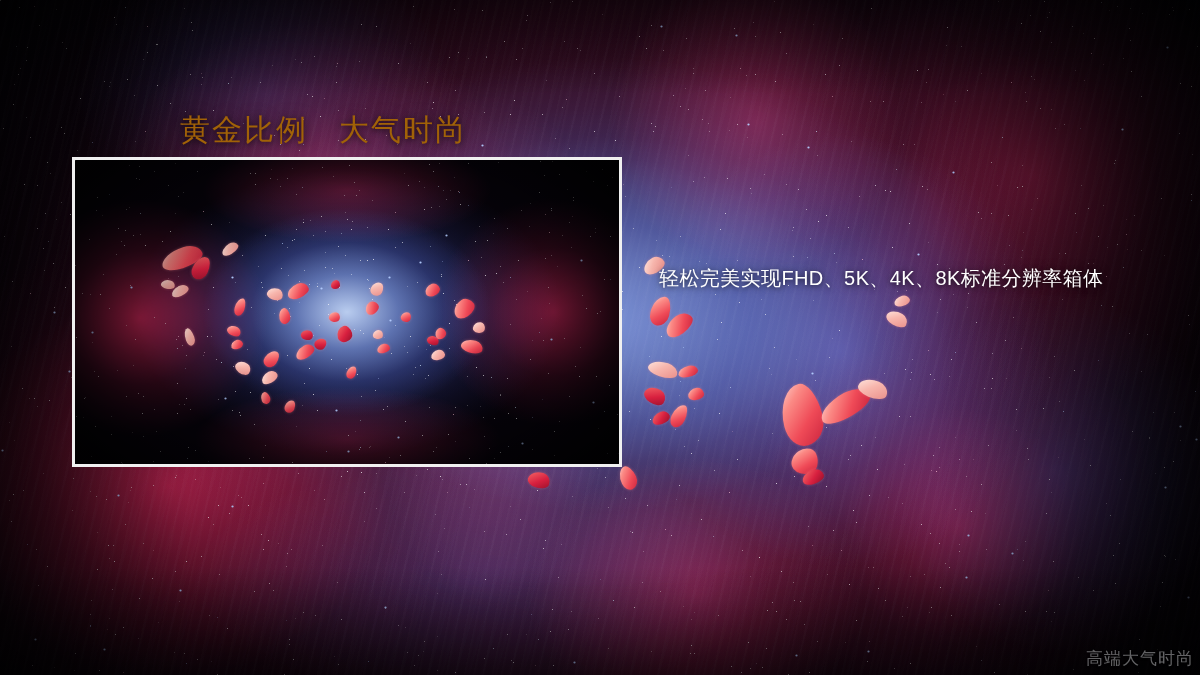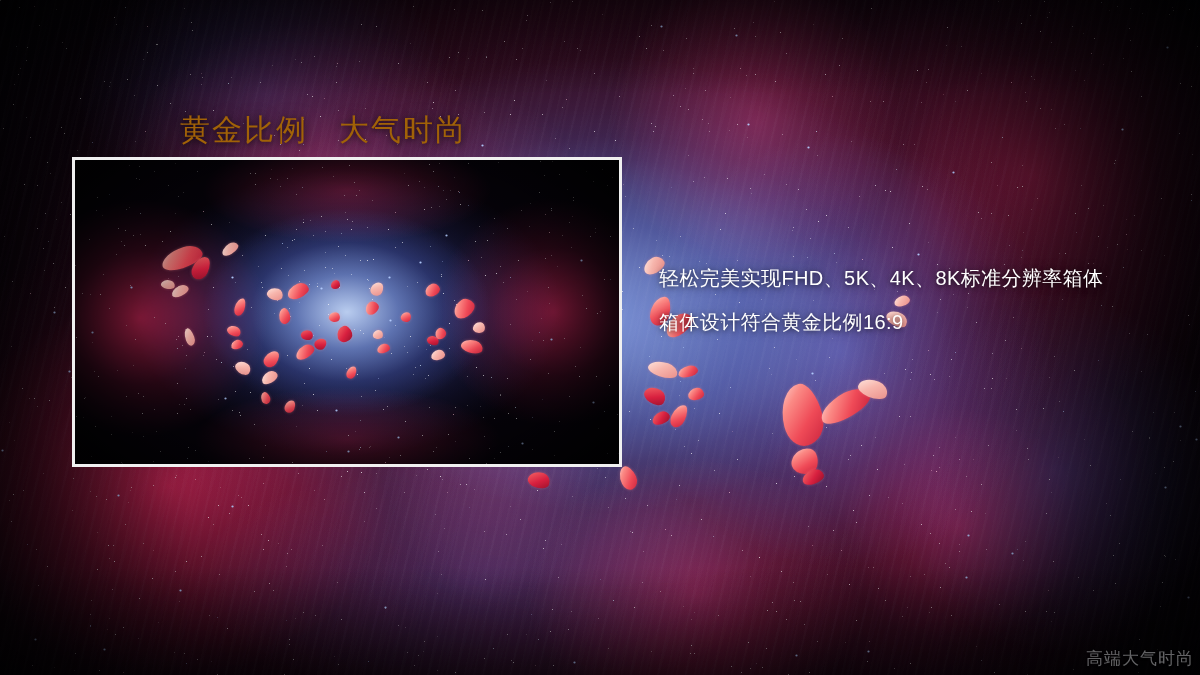--- a/index.html
+++ b/index.html
@@ -236,18 +236,17 @@
       <div class="petal" style="left: 818px; top: 394px; width: 54px; height: 24px; transform: rotate(-28deg);"></div>
       <div class="petal pale" style="left: 858px; top: 380px; width: 30px; height: 18px; transform: rotate(22deg);"></div>
       <div class="petal" style="left: 792px; top: 448px; width: 26px; height: 26px; transform: rotate(12deg);"></div>
       <div class="petal deep" style="left: 802px; top: 470px; width: 22px; height: 14px; transform: rotate(-18deg);"></div>
       <div class="petal pale" style="left: 886px; top: 312px; width: 22px; height: 14px; transform: rotate(30deg);"></div>
       <div class="petal pale" style="left: 894px; top: 296px; width: 16px; height: 10px; transform: rotate(-16deg);"></div>
     </div>
 
   <div id="copy">
     <div class="line">轻松完美实现FHD、5K、4K、8K标准分辨率箱体</div>
-    <div class="line">箱体设计符合黄金比例16:9</div>
   </div>
 
   <div id="watermark">高端大气时尚</div>
 
 </div>
 
 </body></html>

